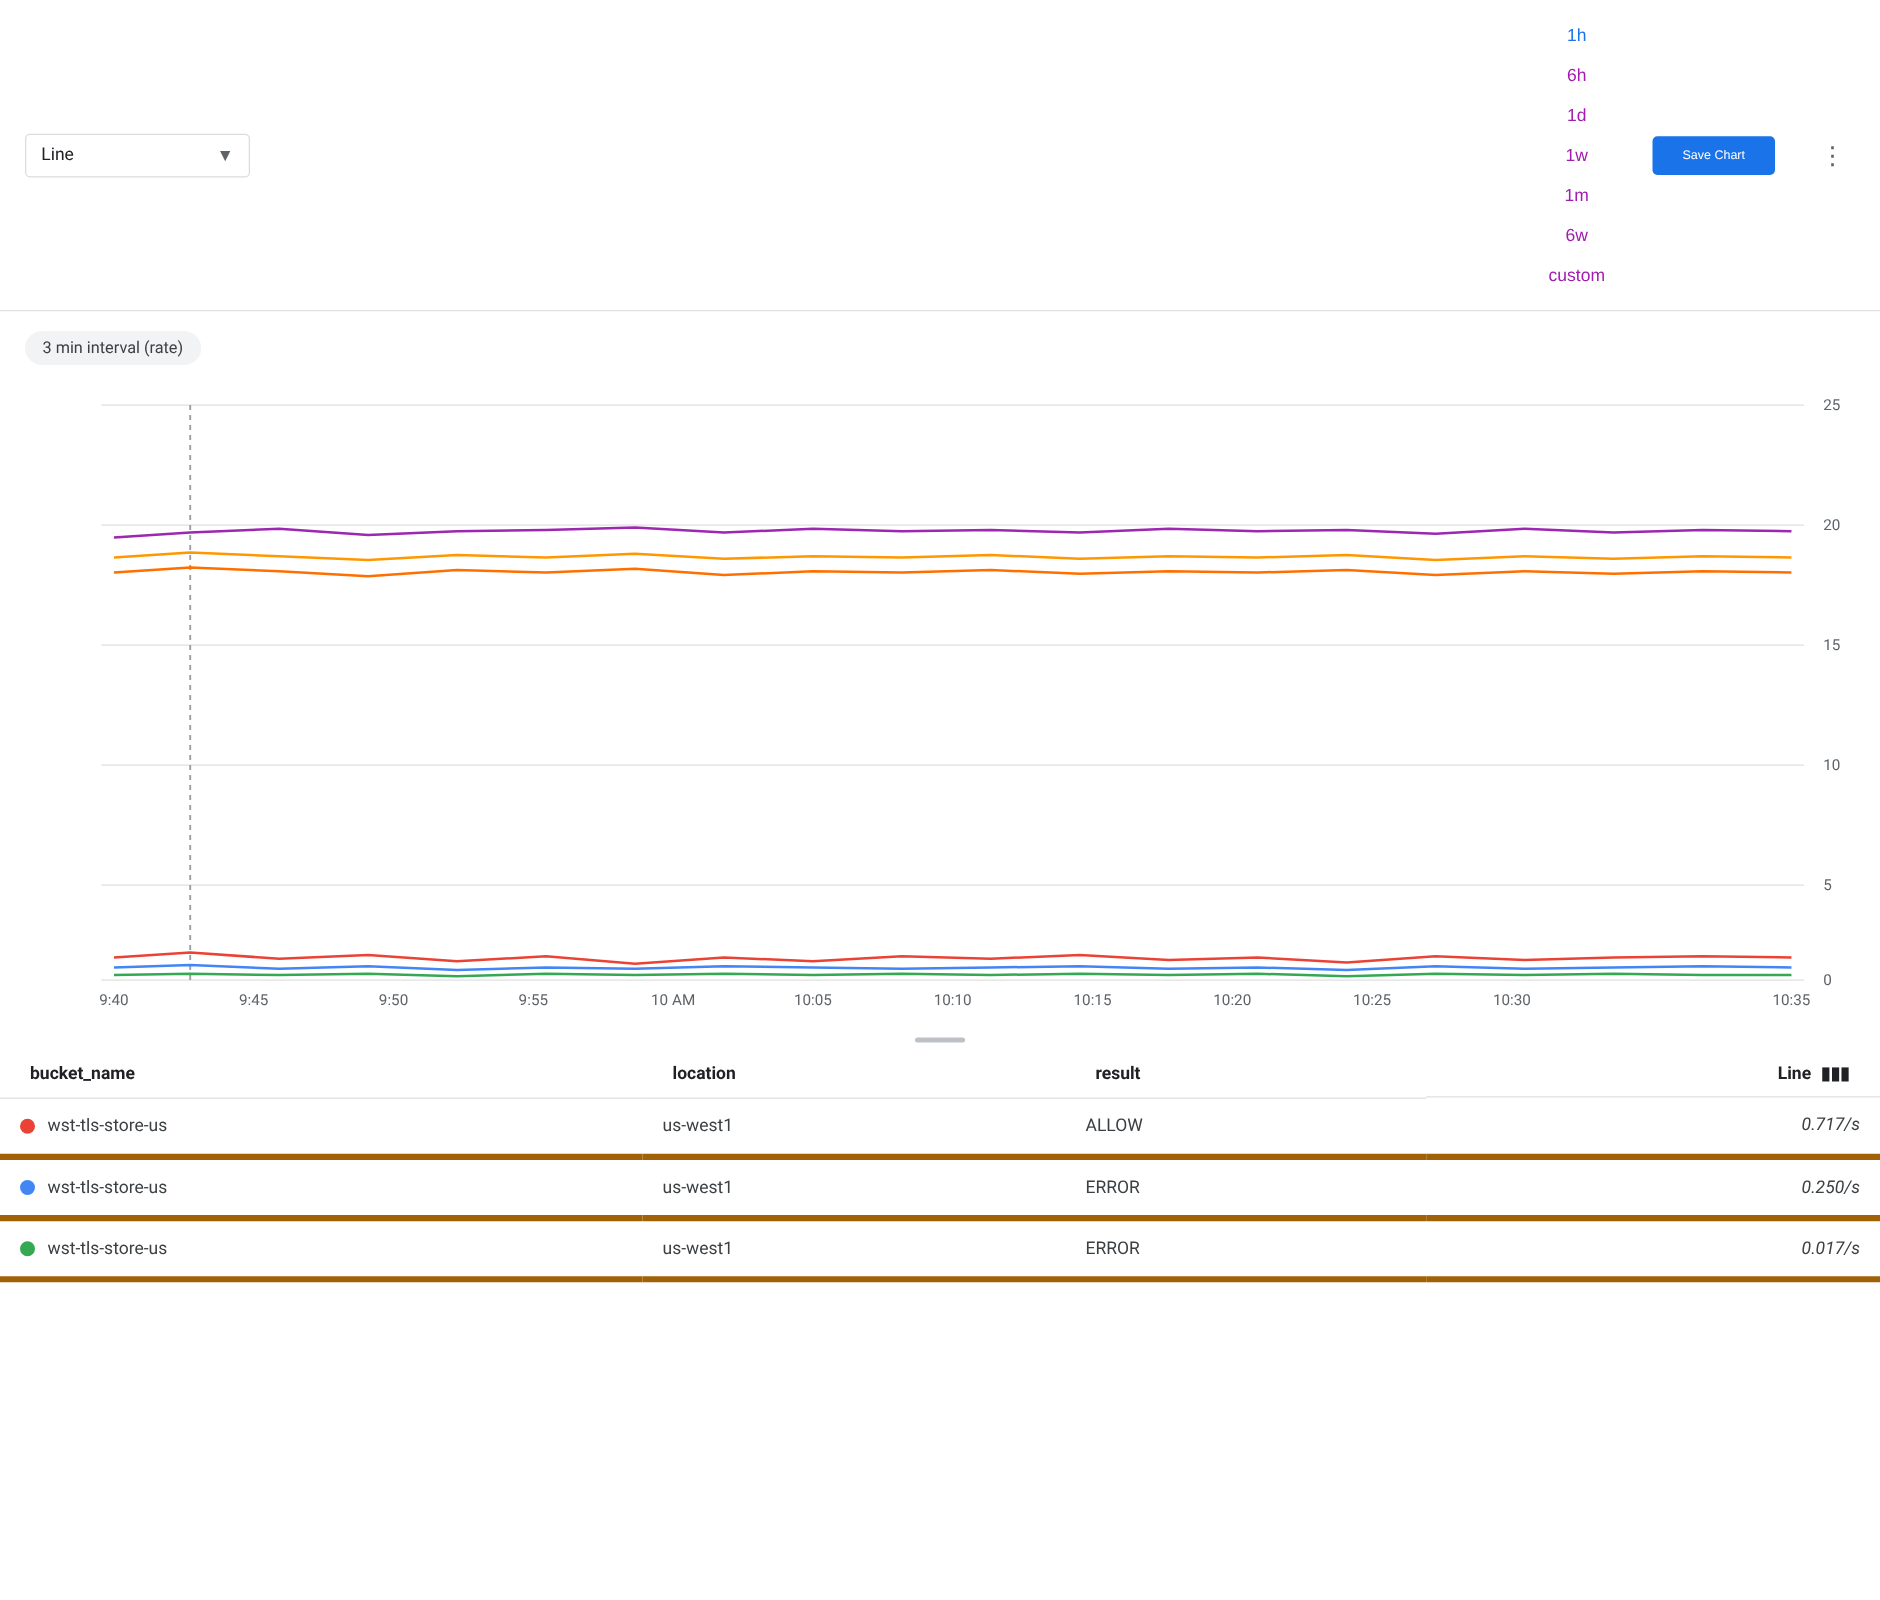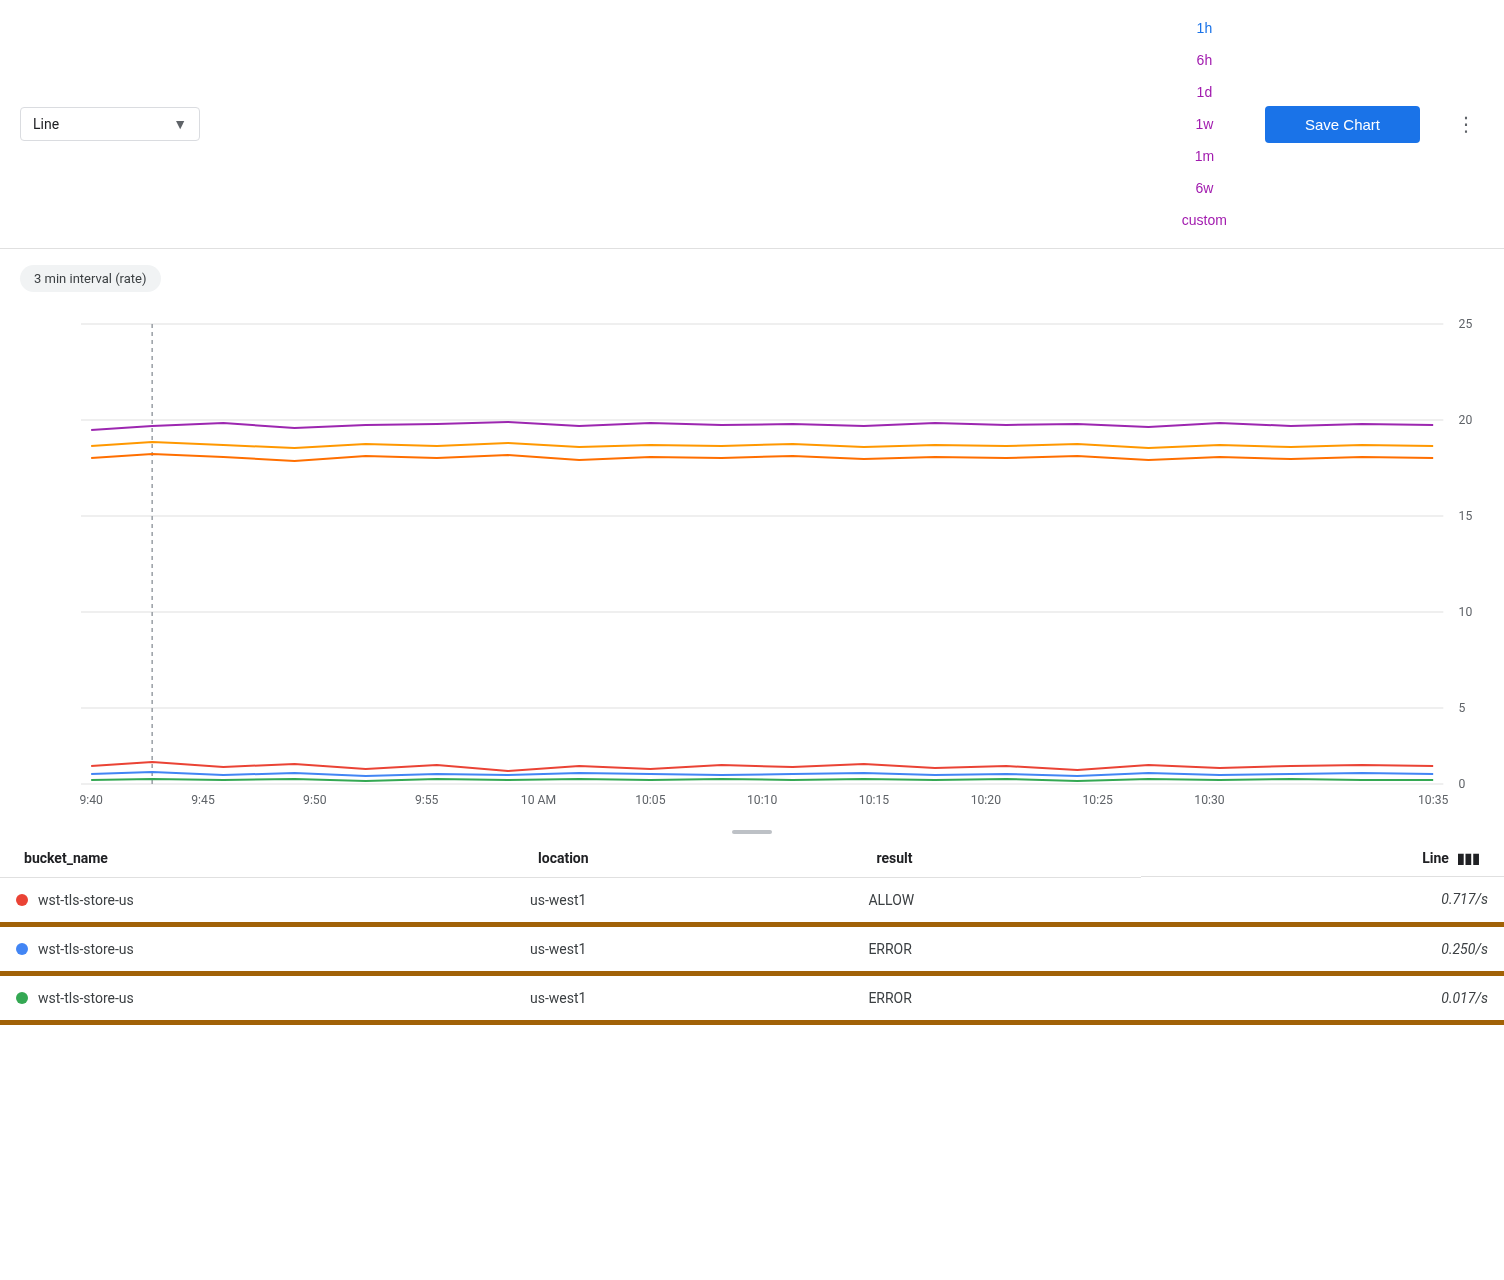--- a/index.html
+++ b/index.html
@@ -56,22 +56,22 @@
     .time-btn.active {
       color: #1a73e8;
       font-weight: 500;
     }
 
     .save-chart-btn {
       background: #1a73e8;
       color: #fff;
       border: none;
       border-radius: 4px;
-      padding: 10px 40px;
-      font-size: 15px;
+      padding: 10px 24px;
+      font-size: 10px;
       font-weight: 500;
       cursor: pointer;
     }
 
     .more-btn {
       background: none;
       border: none;
       cursor: pointer;
       color: #5f6368;
       font-size: 20px;

